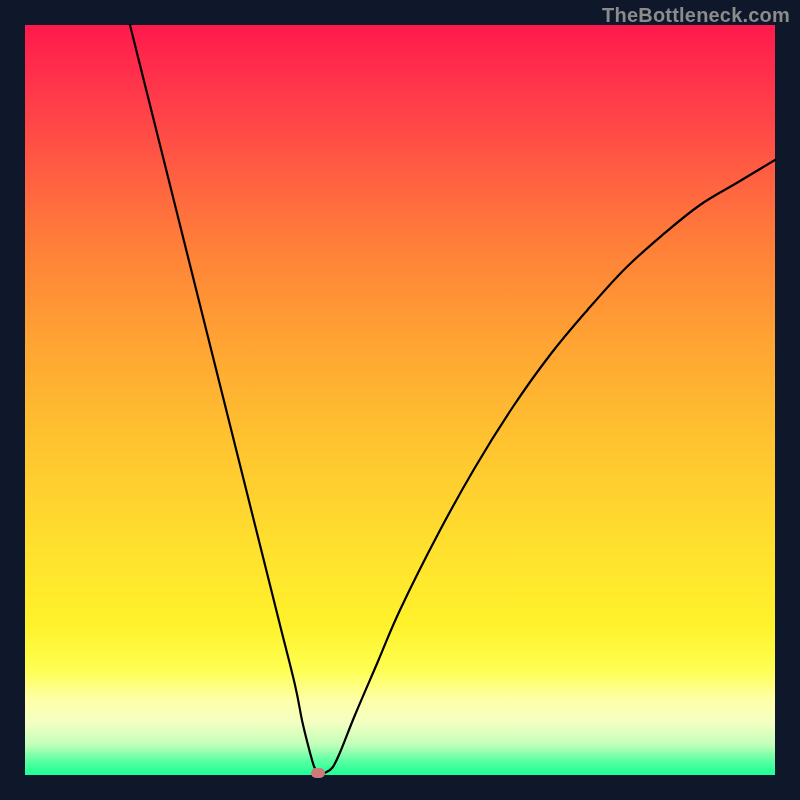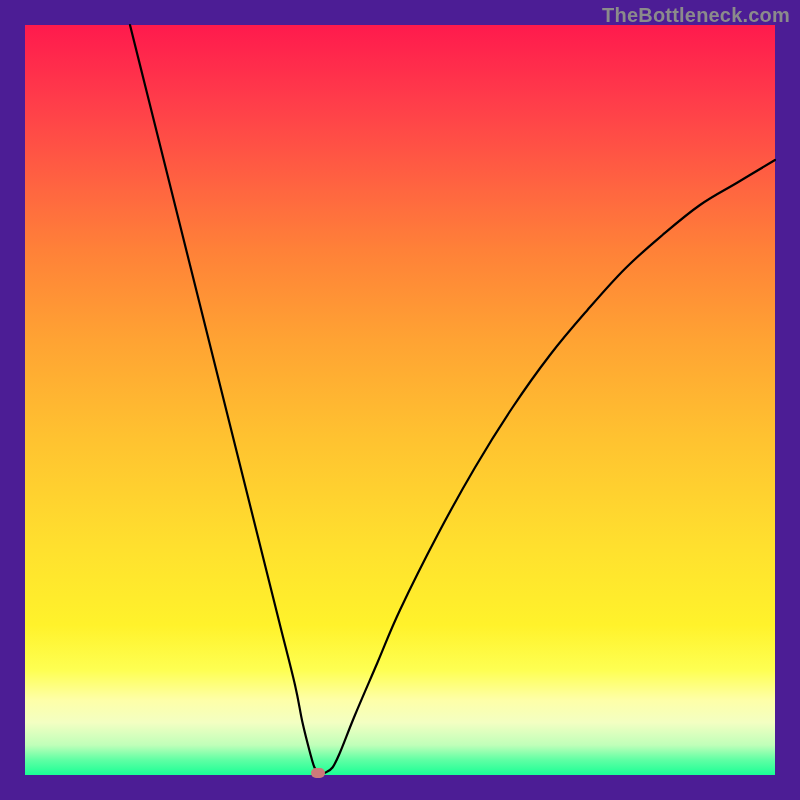--- a/index.html
+++ b/index.html
@@ -9,21 +9,21 @@
     height: 800px;
     background: #000000;
     overflow: hidden;
   }
   .frame {
     position: absolute;
     top: 0;
     left: 0;
     width: 800px;
     height: 800px;
-    background: #4c1d95;
+    background: #0f172a;
   }
   .plot-area {
     position: absolute;
     left: 25px;
     top: 25px;
     width: 750px;
     height: 750px;
     background: linear-gradient(to bottom,
       #ff1a4d 0%,
       #ff3c4a 10%,

